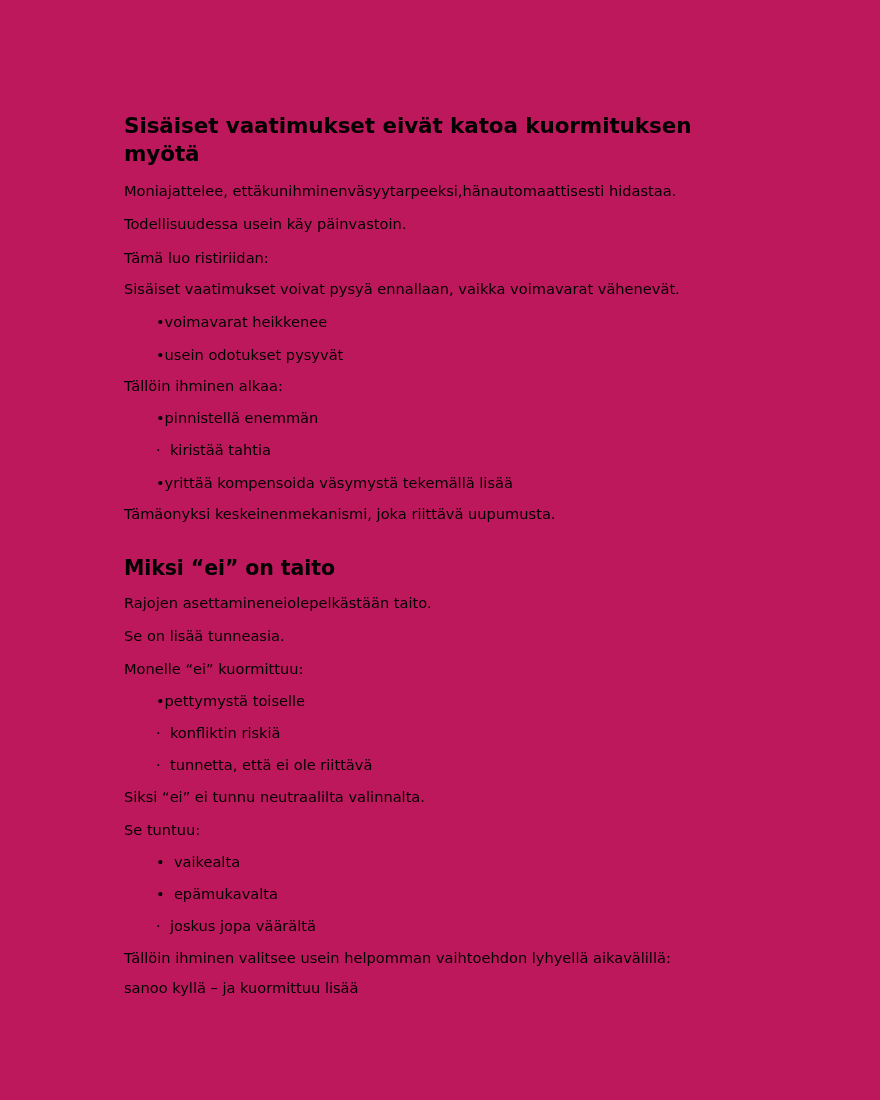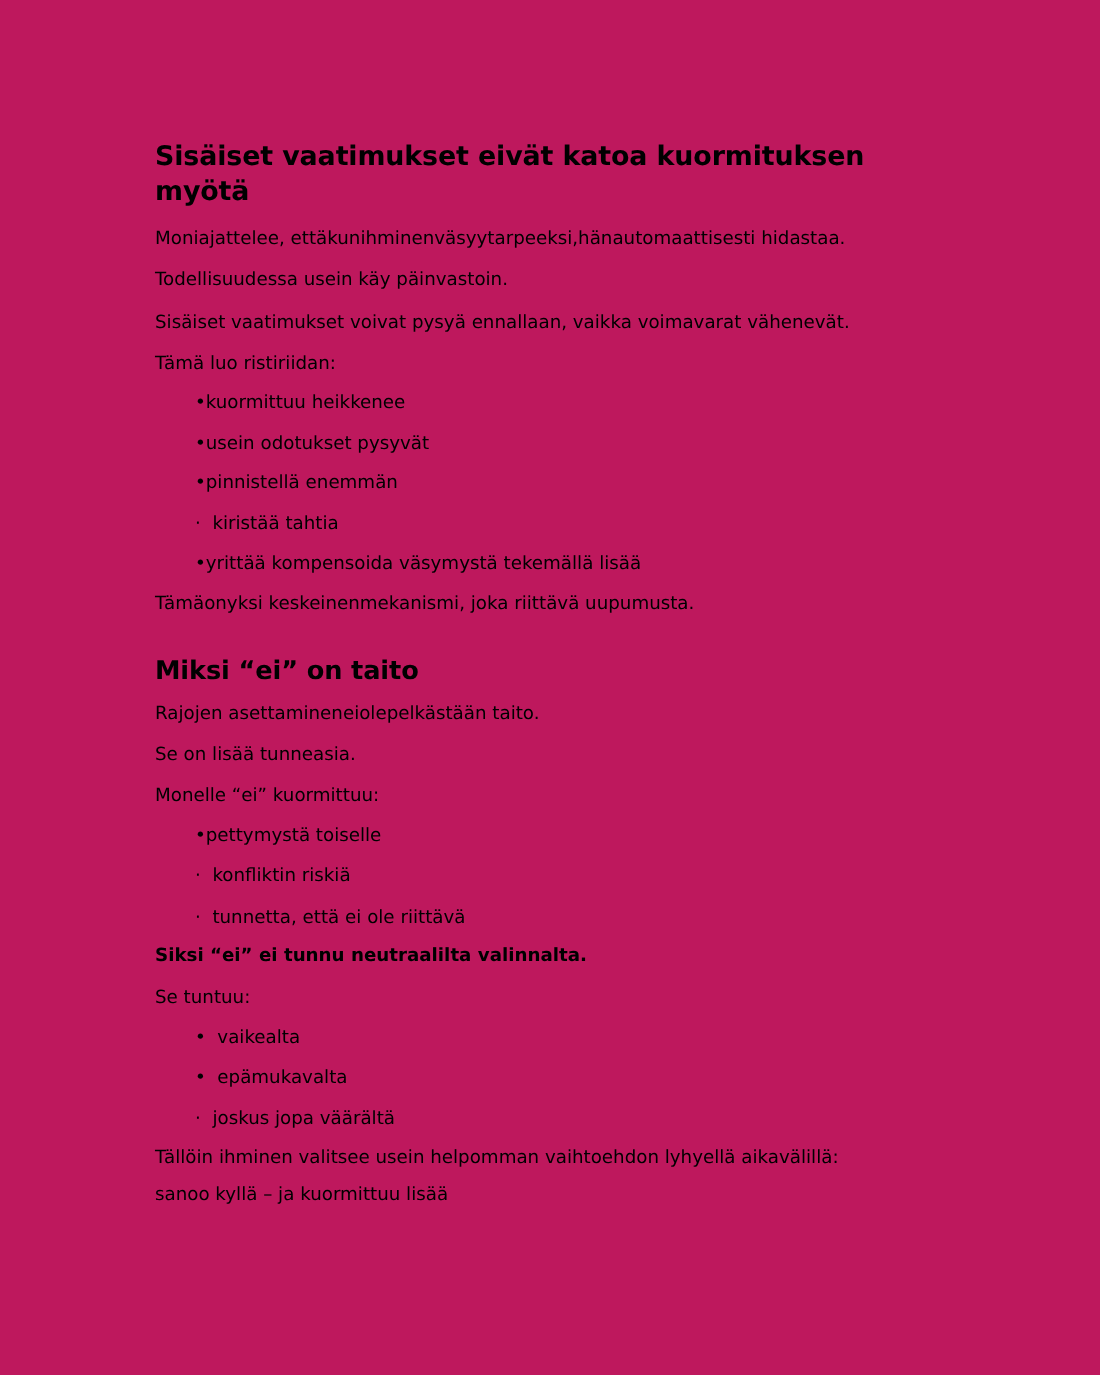--- a/index.html
+++ b/index.html
@@ -92,29 +92,30 @@
 <div class="page">
   <div class="content">
 
     <section>
       <h1 class="doc-title">Sisäiset vaatimukset eivät katoa kuormituksen myötä</h1>
 
       <p class="para wrapped">Moniajattelee, ettäkunihminenväsyytarpeeksi,hänautomaattisesti hidastaa.</p>
 
       <p class="para">Todellisuudessa usein käy päinvastoin.</p>
 
+      <p class="para tight">Tämä luo ristiriidan:</p>
+
       <p class="para">Sisäiset vaatimukset voivat pysyä ennallaan, vaikka voimavarat vähenevät.</p>
 
-      <p class="para tight">Tämä luo ristiriidan:</p>
-
       <ul class="bullets">
-        <li>•kuormittuu heikkenee</li>
+        <li>•voimavarat heikkenee</li>
         <li>•usein odotukset pysyvät</li>
       </ul>
 
+      <p class="para tight">Tällöin ihminen alkaa:</p>
 
       <ul class="bullets">
         <li>•pinnistellä enemmän</li>
         <li>·  kiristää tahtia</li>
         <li>•yrittää kompensoida väsymystä tekemällä lisää</li>
       </ul>
 
       <p class="para" style="margin-top:11px;">Tämäonyksi keskeinenmekanismi, joka riittävä uupumusta.</p>
     </section>
 
@@ -126,21 +127,21 @@
       <p class="para">Se on lisää tunneasia.</p>
 
       <p class="para tight">Monelle “ei” kuormittuu:</p>
 
       <ul class="bullets">
         <li>•pettymystä toiselle</li>
         <li>·  konfliktin riskiä</li>
         <li>·  tunnetta, että ei ole riittävä</li>
       </ul>
 
-      <p class="para" style="margin-top:11px;font-weight:bold;">Siksi “ei” ei tunnu neutraalilta valinnalta.</p>
+      <p class="para" style="margin-top:11px;">Siksi “ei” ei tunnu neutraalilta valinnalta.</p>
 
       <p class="para tight">Se tuntuu:</p>
 
       <ul class="bullets">
         <li>•  vaikealta</li>
         <li>•  epämukavalta</li>
         <li>·  joskus jopa väärältä</li>
       </ul>
 
       <div class="closing-block" style="margin-top:11px;">

